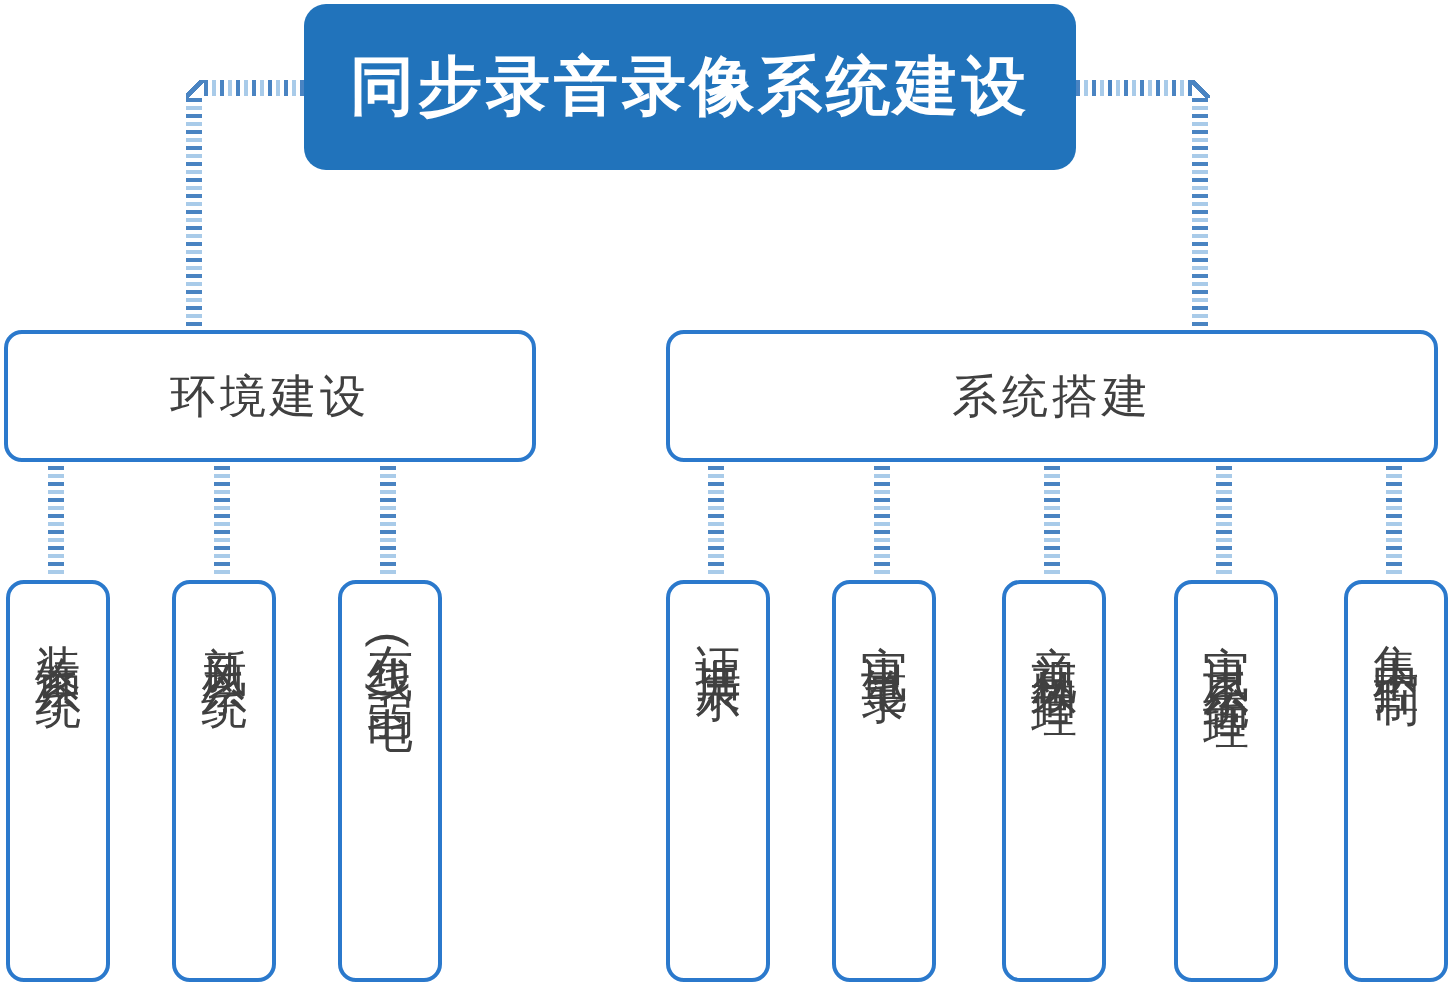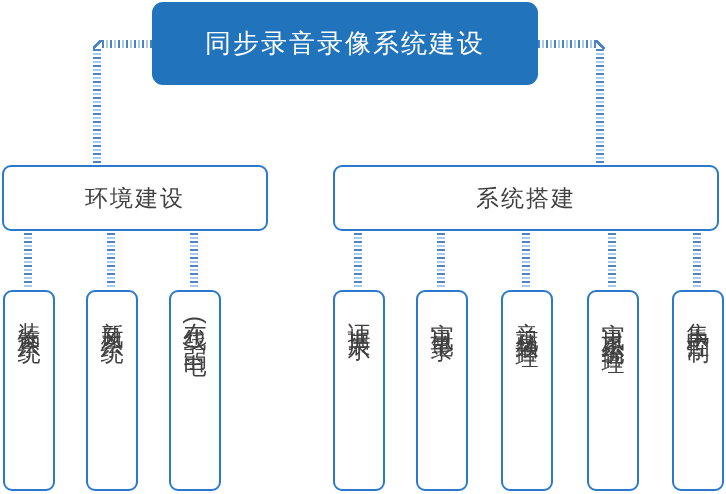--- a/index.html
+++ b/index.html
@@ -16,21 +16,21 @@
   .canvas{
     position:relative;width:726px;height:494px;background:var(--bg);overflow:hidden;
   }
   
   .root-box{
     position:absolute;left:152px;top:2px;width:386px;height:83px;
     background:var(--root-fill);border-radius:11px;
     display:flex;align-items:center;justify-content:center;
   }
   .root-box span{
-    color:var(--title-text);font-size:26px;font-weight:normal;letter-spacing:2px;
+    color:var(--title-text);font-size:32px;font-weight:bold;letter-spacing:2px;
   }
   .branch-box{
     position:absolute;top:165px;height:66px;background:#fff;
     border:2px solid var(--box-border);border-radius:9px;
     display:flex;align-items:center;justify-content:center;
   }
   .branch-box span{color:var(--text-color);font-size:23px;letter-spacing:2px;}
   .branch-env{left:2px;width:266px;}
   .branch-sys{left:333px;width:386px;}
   .leaf{

